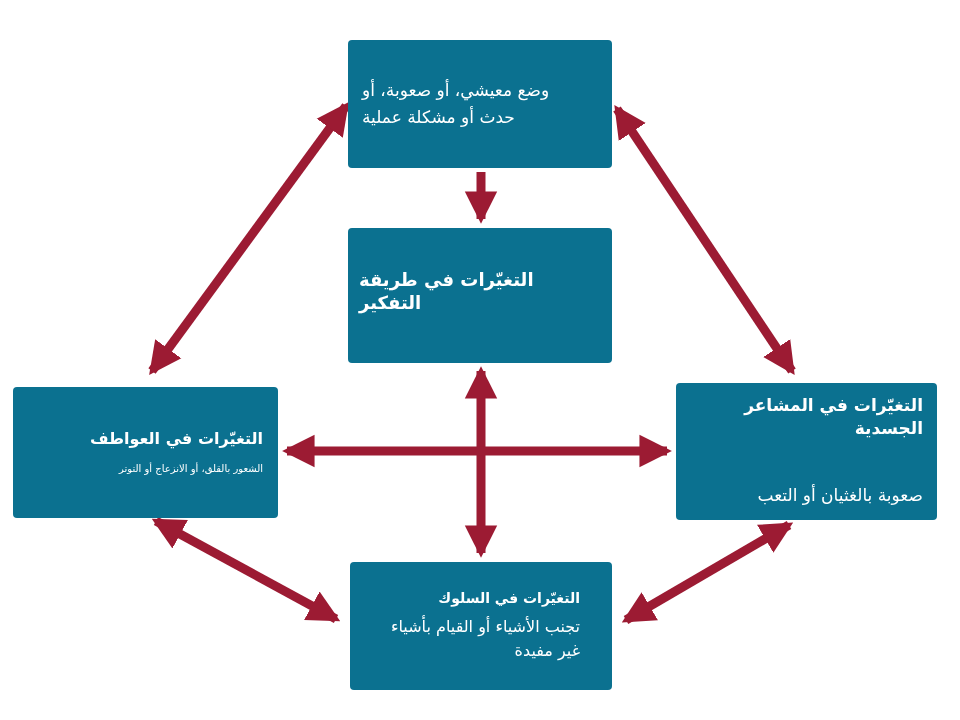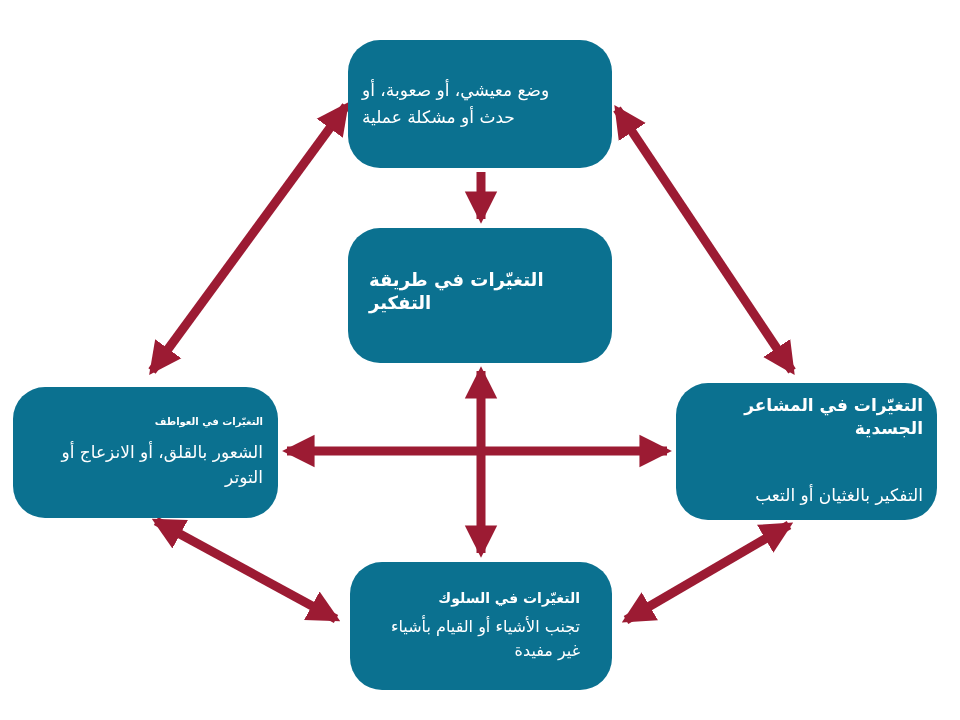--- a/index.html
+++ b/index.html
@@ -18,21 +18,21 @@
     position: absolute;
     left: 0; top: 0;
     width: 960px; height: 720px;
   }
   .arrow-layer line { stroke: var(--arrow, #9c1b33); stroke-width: 9; }
   .arrow-layer marker path { fill: var(--arrow, #9c1b33); }
   .box {
     position: absolute;
     background: var(--box, #0b7190);
     color: var(--text, #ffffff);
-    border-radius: 32px;
+    border-radius: 4px;
     display: flex;
     flex-direction: column;
     justify-content: center;
     box-sizing: border-box;
     direction: rtl;
   }
   .box .box-title {
     font-weight: bold;
     white-space: pre-line;
   }
@@ -42,33 +42,33 @@
   
   .box-situation {
     left: 348px; top: 40px; width: 264px; height: 128px;
     padding: 10px 14px;
     text-align: left;
   }
   .box-situation .box-body { font-size: 17px; line-height: 1.6; }
   
   .box-thoughts {
     left: 348px; top: 228px; width: 264px; height: 135px;
-    padding: 10px 21px;
+    padding: 10px 11px;
     text-align: left;
   }
   .box-thoughts .box-title { font-size: 18px; line-height: 1.3; margin-bottom: 9px; }
   .box-thoughts .box-body  { font-size: 17px; line-height: 1.55; }
   
   .box-emotions {
     left: 13px; top: 387px; width: 265px; height: 131px;
     padding: 10px 15px;
     text-align: right;
   }
-  .box-emotions .box-title { font-size: 10px; line-height: 1.3; margin-bottom: 12px; }
-  .box-emotions .box-body  { font-size: 17px; line-height: 1.5; }
+  .box-emotions .box-title { font-size: 16px; line-height: 1.3; margin-bottom: 12px; }
+  .box-emotions .box-body  { font-size: 10px; line-height: 1.5; }
   
   .box-physical {
     left: 676px; top: 383px; width: 261px; height: 137px;
     padding: 10px 14px;
     text-align: right;
     gap: 33px;
   }
   .box-physical .box-title { font-size: 17px; line-height: 1.35; margin-bottom: 10px; }
   .box-physical .box-body  { font-size: 17px; line-height: 1.5; }
   
@@ -109,21 +109,21 @@
     <div class="box-title">التغيّرات في طريقة التفكير</div>
   </div>
 
   <div class="box box-emotions">
     <div class="box-title">التغيّرات في العواطف</div>
     <div class="box-body">الشعور بالقلق، أو الانزعاج أو التوتر</div>
   </div>
 
   <div class="box box-physical">
     <div class="box-title">التغيّرات في المشاعر الجسدية</div>
-    <div class="box-body">التفكير بالغثيان أو التعب</div>
+    <div class="box-body">صعوبة بالغثيان أو التعب</div>
   </div>
 
   <div class="box box-behavior">
     <div class="box-title">التغيّرات في السلوك</div>
     <div class="box-body">تجنب الأشياء أو القيام بأشياء غير مفيدة</div>
   </div>
 
 </div>
 
 </body></html>

